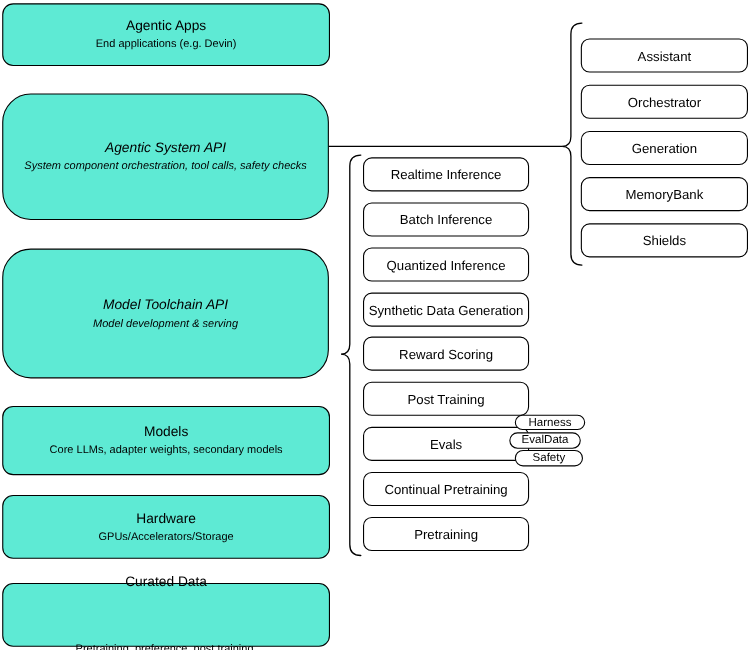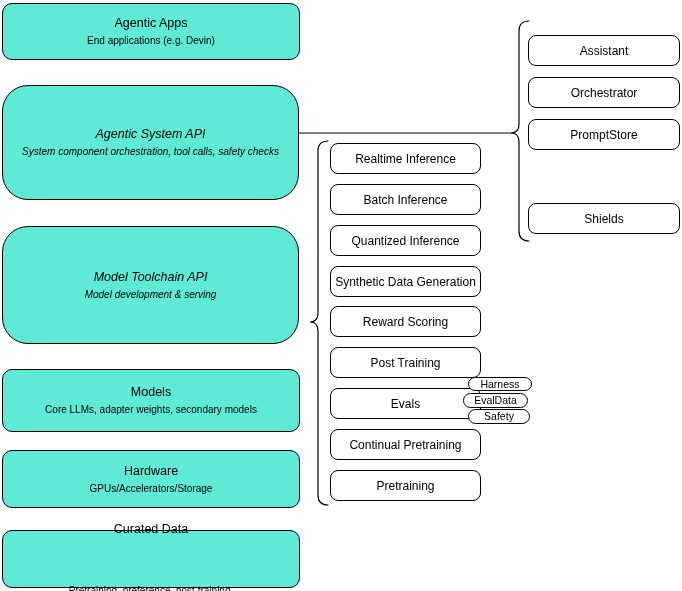--- a/index.html
+++ b/index.html
@@ -110,16 +110,17 @@
   <div class="chip mid" style="top:388px;">Evals</div>
   <div class="chip mid" style="top:429px;">Continual Pretraining</div>
   <div class="chip mid" style="top:470px;">Pretraining</div>
 
   <div class="tag" style="left:468px; top:377px; width:64px; height:14px;">Harness</div>
   <div class="tag" style="left:463px; top:393px; width:65px; height:15px;">EvalData</div>
   <div class="tag" style="left:468px; top:409px; width:62px; height:15px;">Safety</div>
 
   <div class="chip right" style="top:35px;">Assistant</div>
   <div class="chip right" style="top:77px;">Orchestrator</div>
-  <div class="chip right" style="top:119px;">PromptStore</div>
+  <div class="chip right" style="top:119px;">Generation</div>
+  <div class="chip right" style="top:161px;">MemoryBank</div>
   <div class="chip right" style="top:203px;">Shields</div>
 
 </div>
 
 </body></html>

